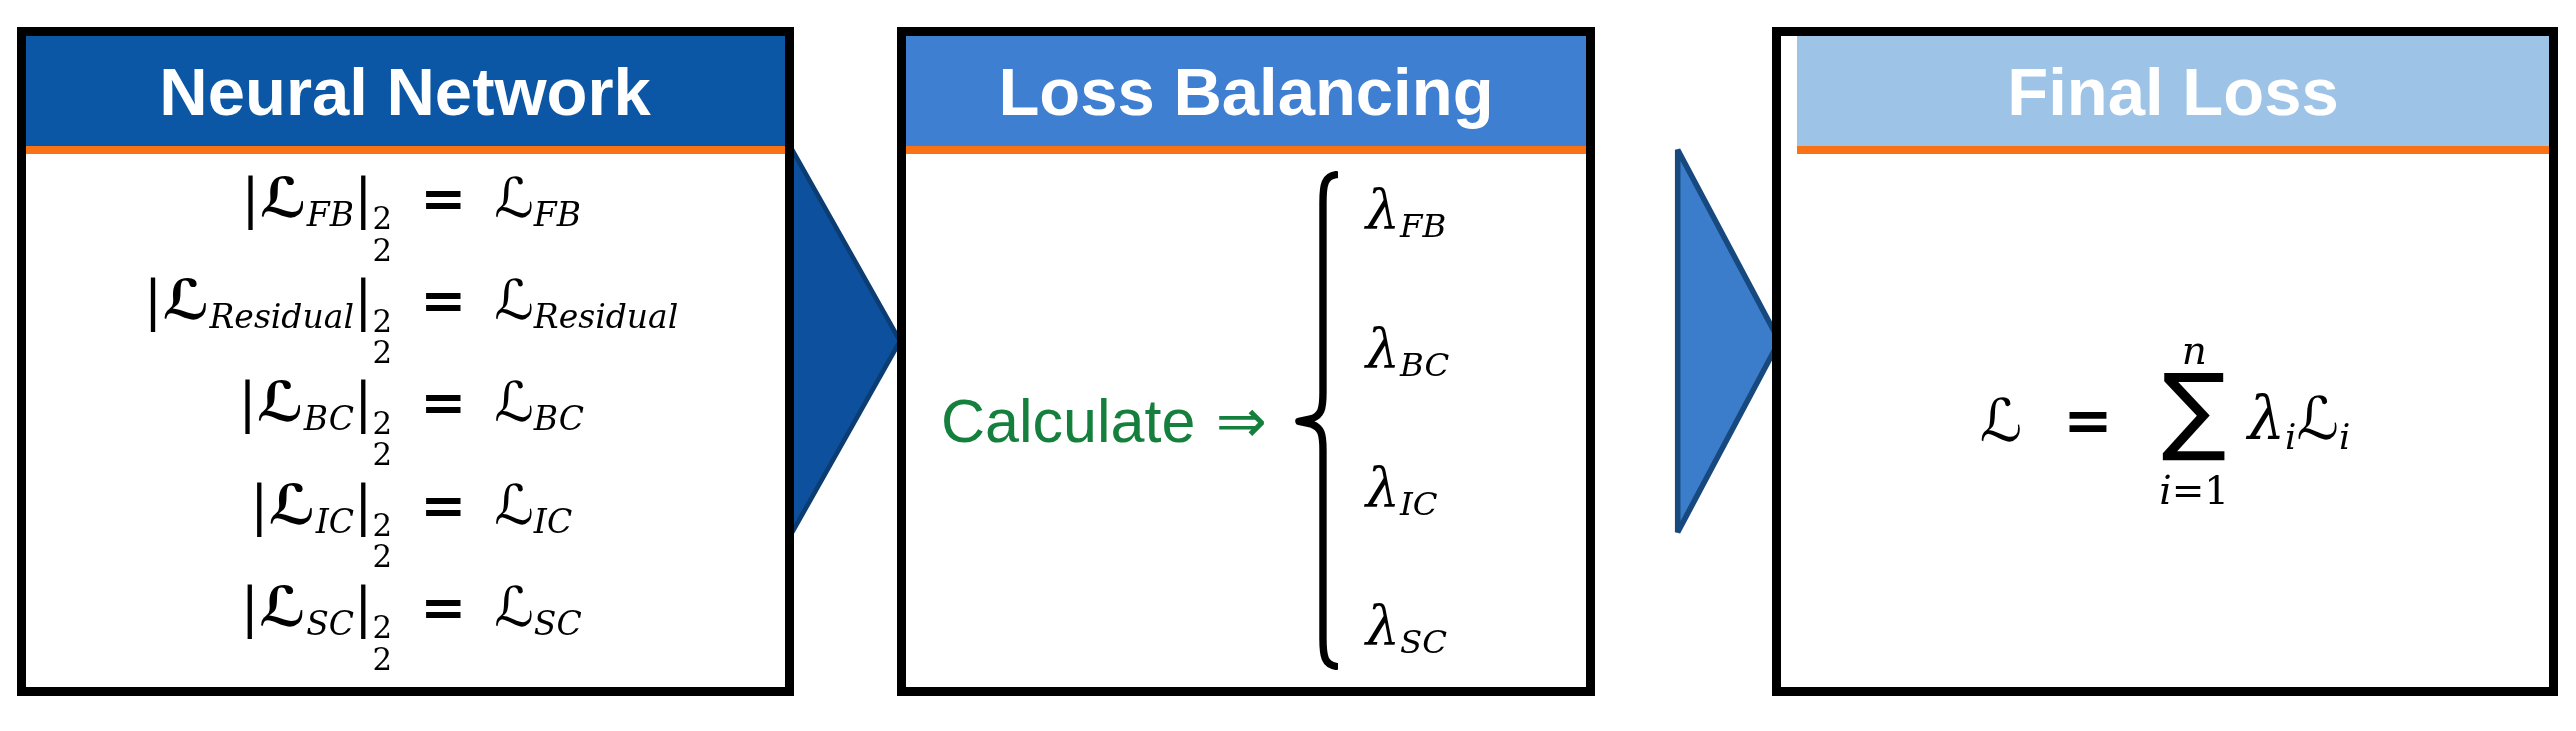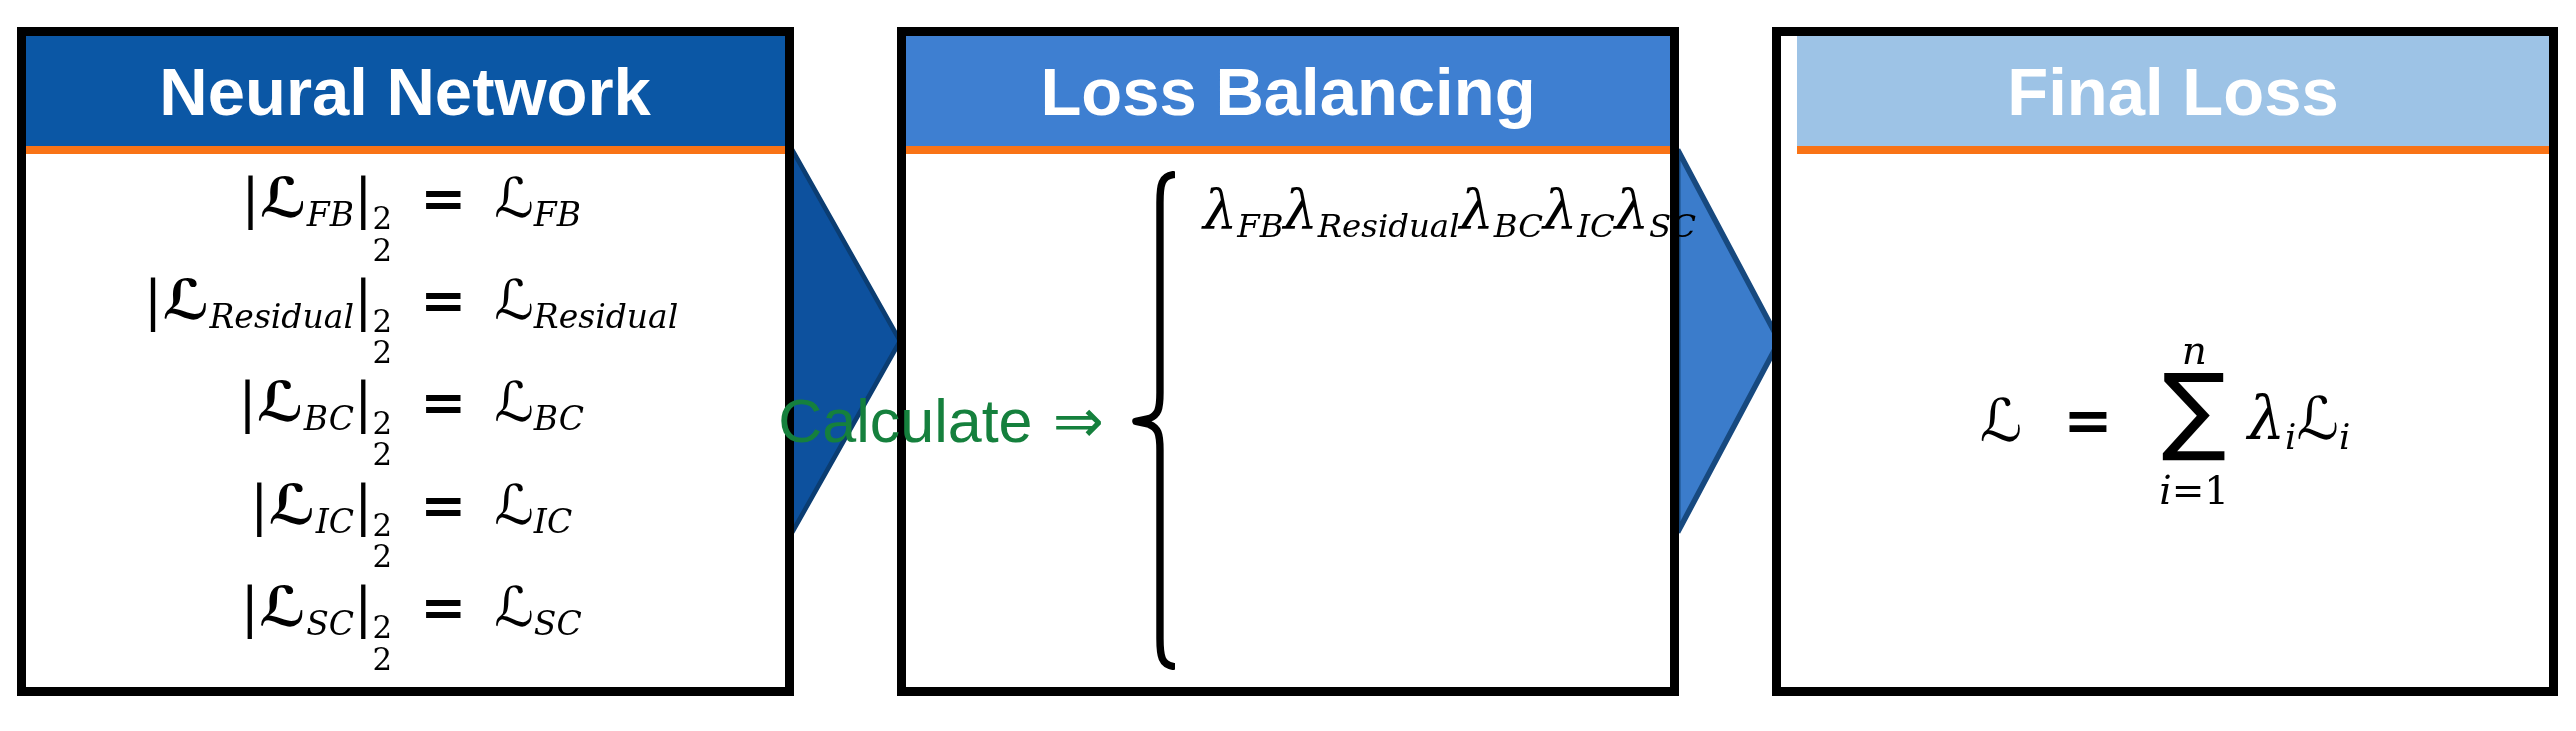--- a/index.html
+++ b/index.html
@@ -6,21 +6,21 @@
   .canvas{
     position:relative;width:2576px;height:731px;background:#ffffff;
     font-family:"Liberation Sans",sans-serif;overflow:hidden;
   }
   
   .box{
     position:absolute;top:27px;height:669px;box-sizing:border-box;
     border:9.2px solid #000;background:#fff;display:flex;flex-direction:column;z-index:2;
   }
   .box-nn{left:16.6px;width:777px;}
-  .box-lb{left:897px;width:782px;}
+  .box-lb{left:897px;width:698px;}
   .box-fl{left:1772px;width:786px;}
   .hdr{
     flex:0 0 110px;border-bottom:8px solid #f97316;
     display:flex;align-items:center;justify-content:center;
     color:#fff;font-weight:bold;font-size:67px;line-height:1;
   }
   .bdy{flex:1 1 auto;display:flex;}
   
   .math{font-family:"DejaVu Serif",serif;color:#000;}
   .sL{font-family:"DejaVu Sans","DejaVu Serif",serif;font-style:normal;}
@@ -32,21 +32,21 @@
   }
   .eq{font-weight:bold;margin:0 28px;}
   
   .bdy-nn{flex-direction:column;justify-content:space-around;align-items:center;padding:11px 0;margin-left:12px;}
   .f-row{font-size:55px;line-height:1.15;white-space:nowrap;}
   
   .bdy-lb{flex-direction:row;align-items:center;justify-content:center;gap:28px;padding-right:111px;padding-left:9.2px;}
   .calc{display:flex;align-items:center;gap:20.3px;font-size:61px;color:#15803d;white-space:nowrap;}
   .implies{font-family:"DejaVu Sans",sans-serif;font-size:61px;}
   .brace-svg{flex:0 0 auto;}
-  .lam-col{display:flex;flex-direction:row;justify-content:space-between;height:481px;align-items:flex-start;}
+  .lam-col{display:flex;flex-direction:column;justify-content:space-between;height:481px;align-items:flex-start;}
   .lam-row{font-size:54px;line-height:1.1;white-space:nowrap;}
   .lam{font-style:italic;}
   
   .bdy-fl{align-items:center;justify-content:center;}
   .final-formula{display:flex;align-items:center;gap:13px;font-size:59px;}
   .sum-stack{display:flex;flex-direction:column;align-items:center;line-height:1;margin:0 5.5px;}
   .sum-upper{font-size:39px;font-style:italic;margin-bottom:-5.5px;}
   .sum-sigma{font-family:"DejaVu Sans",sans-serif;font-size:96px;line-height:0.95;}
   .sum-lower{font-size:39px;margin-top:16px;}
   .term{white-space:nowrap;}
@@ -106,21 +106,20 @@
         <span>Calculate</span>
         <span class="implies">⇒</span>
       </div>
 
       <svg class="brace-svg" width="43" height="499" viewBox="0 0 46 540">
         <path d="M44 4 C32 6 30 14 30 34 L30 240 C30 258 28 264 18 268 L4 271 L18 274 C28 278 30 284 30 302 L30 506 C30 526 32 534 44 536" fill="none" stroke="#000" stroke-width="8" stroke-linejoin="round" stroke-linecap="round"></path>
       </svg>
 
       <div class="lam-col math">
         <div class="lam-row"><span class="lam">λ</span><span class="sub">FB</span></div>
-        <div class="lam-row"><span class="lam">λ</span><span class="sub">Residual</span></div>
         <div class="lam-row"><span class="lam">λ</span><span class="sub">BC</span></div>
         <div class="lam-row"><span class="lam">λ</span><span class="sub">IC</span></div>
         <div class="lam-row"><span class="lam">λ</span><span class="sub">SC</span></div>
       </div>
 
     </div>
   </div>
 
   <svg class="arrow" style="left:1674px;top:146px;" width="109" height="390" viewBox="0 0 118 422">
     <polygon points="4,4 114,211 4,418" stroke-width="6" style="fill: rgb(59, 124, 203); stroke: rgb(23, 73, 127);"></polygon>

